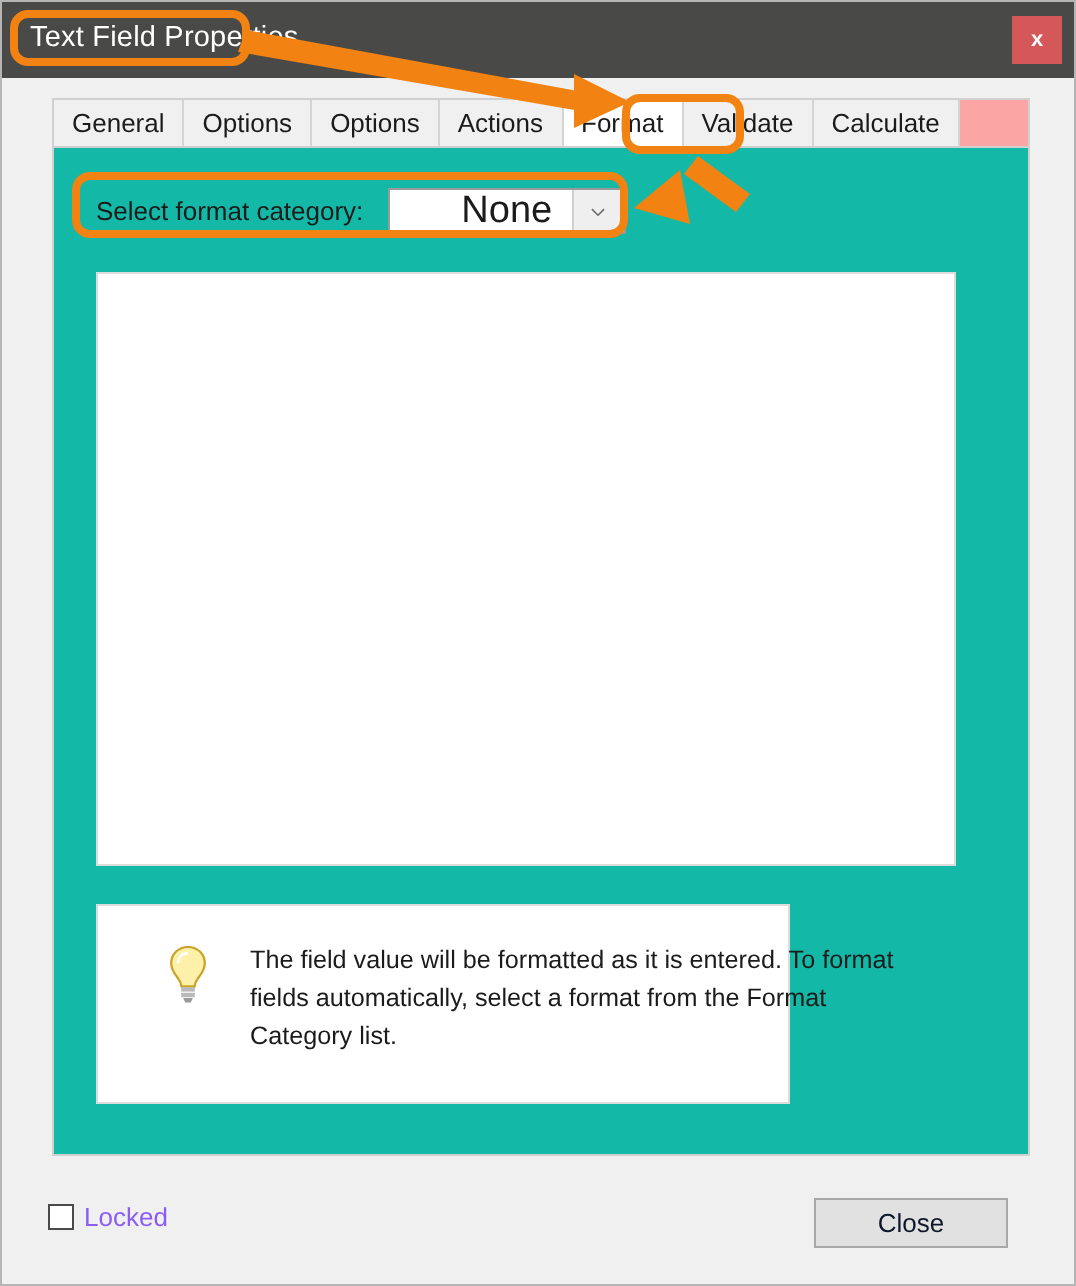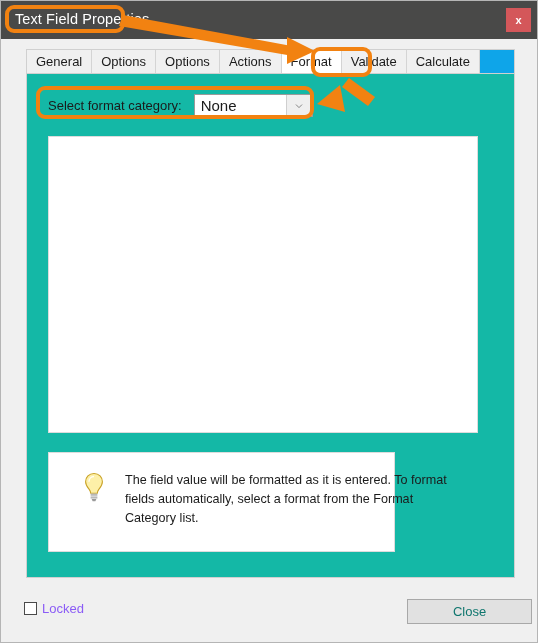--- a/index.html
+++ b/index.html
@@ -59,21 +59,21 @@
   }
 
   
   .tabstrip {
     position: absolute;
     left: 25px;
     top: 48px;
     height: 25px;
     display: flex;
     align-items: stretch;
-    background: #0ea5e9;
+    background: #fca5a5;
     border: 1px solid #d0d0d0;
     border-bottom: 1px solid #d0d0d0;
     box-sizing: border-box;
     width: 489px;
   }
   .tab {
     display: flex;
     align-items: center;
     justify-content: center;
     padding: 0 9px;
@@ -120,25 +120,26 @@
     width: 119px;
     height: 23px;
     background: #ffffff;
     border: 1px solid #9a9a9a;
     box-sizing: border-box;
     display: flex;
     align-items: center;
     cursor: pointer;
   }
   .combo-value {
-    font-size: 15px;
+    font-size: 19px;
     color: #1b1b1b;
     padding-left: 6px;
     flex: 1 1 auto;
     white-space: nowrap;
+    margin-left: 30px;
   }
   .combo-arrow {
     width: 25px;
     height: 21px;
     background: #efefef;
     border-left: 1px solid #cfcfcf;
     display: flex;
     align-items: center;
     justify-content: center;
     flex: 0 0 auto;
@@ -205,27 +206,27 @@
   }
   .locked-label {
     font-size: 13px;
     color: #8b5cf6;
     margin-left: 5px;
   }
   .close-button {
     position: absolute;
     left: 406px;
     top: 598px;
-    width: 125px;
+    width: 97px;
     height: 25px;
     background: #e1e1e1;
     border: 1px solid #a8a8a8;
     box-sizing: border-box;
     font-size: 13px;
-    color: #0f766e;
+    color: #0f172a;
     display: flex;
     align-items: center;
     justify-content: center;
     cursor: pointer;
     font-family: "Liberation Sans", sans-serif;
   }
 
   
   .annot-layer {
     position: absolute;

